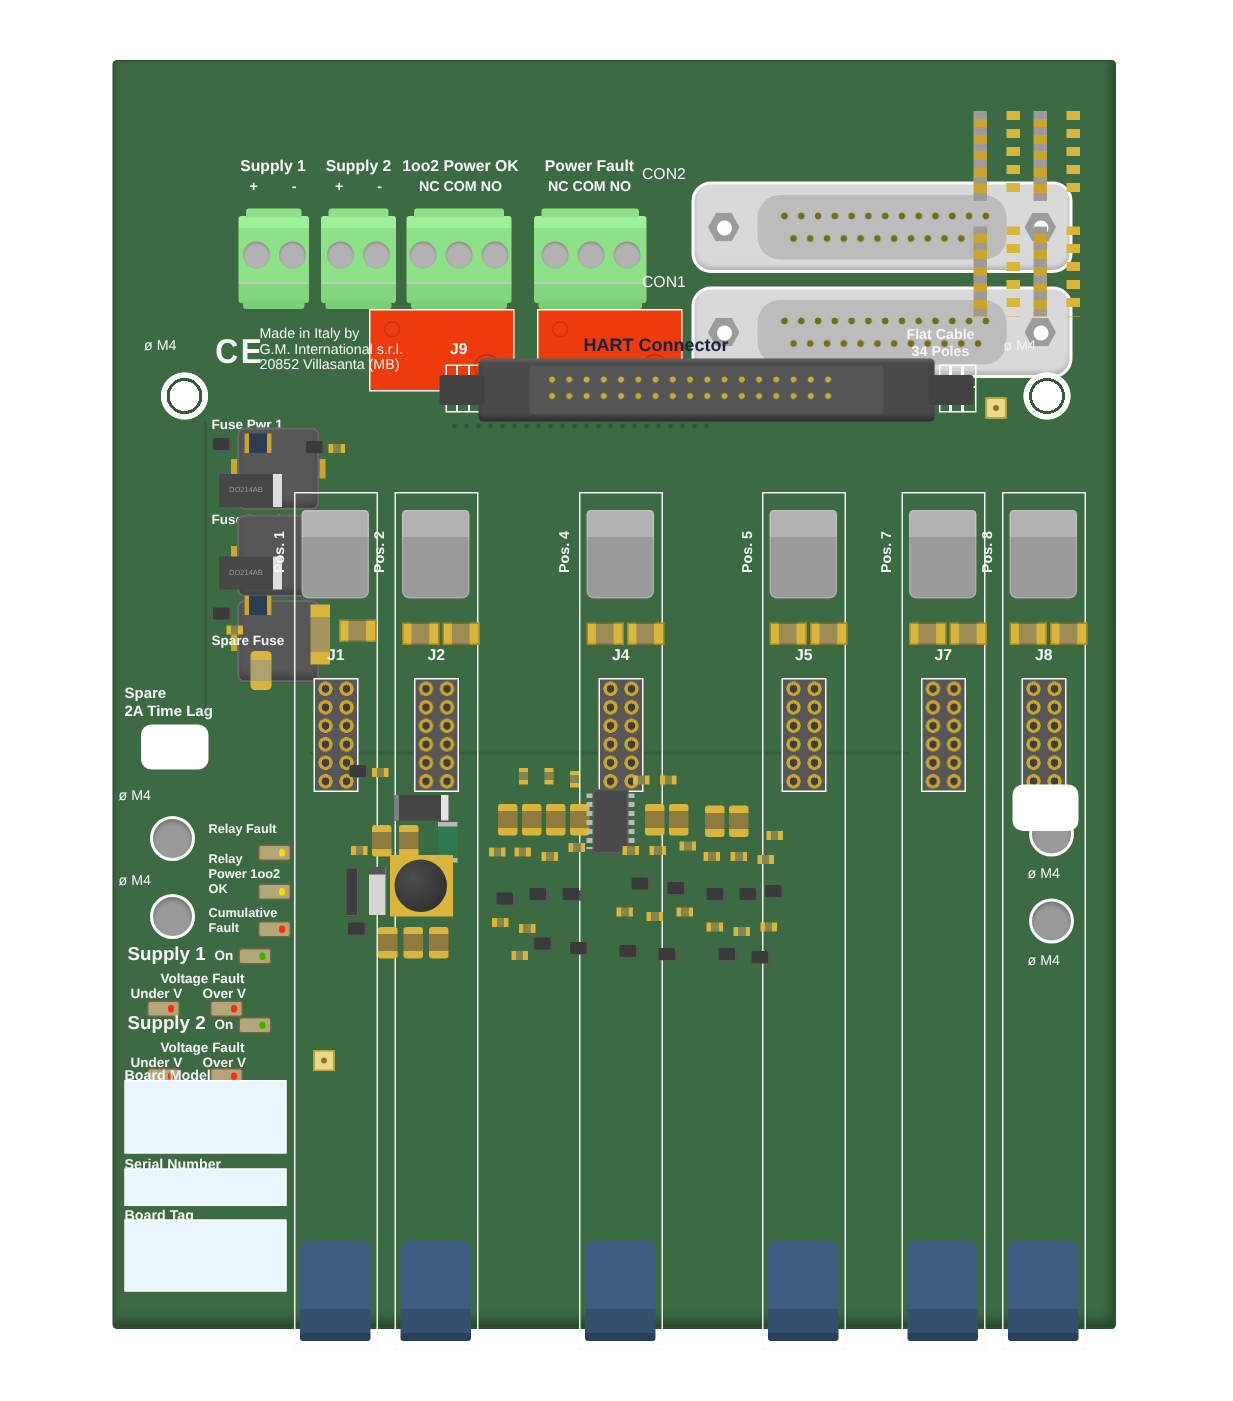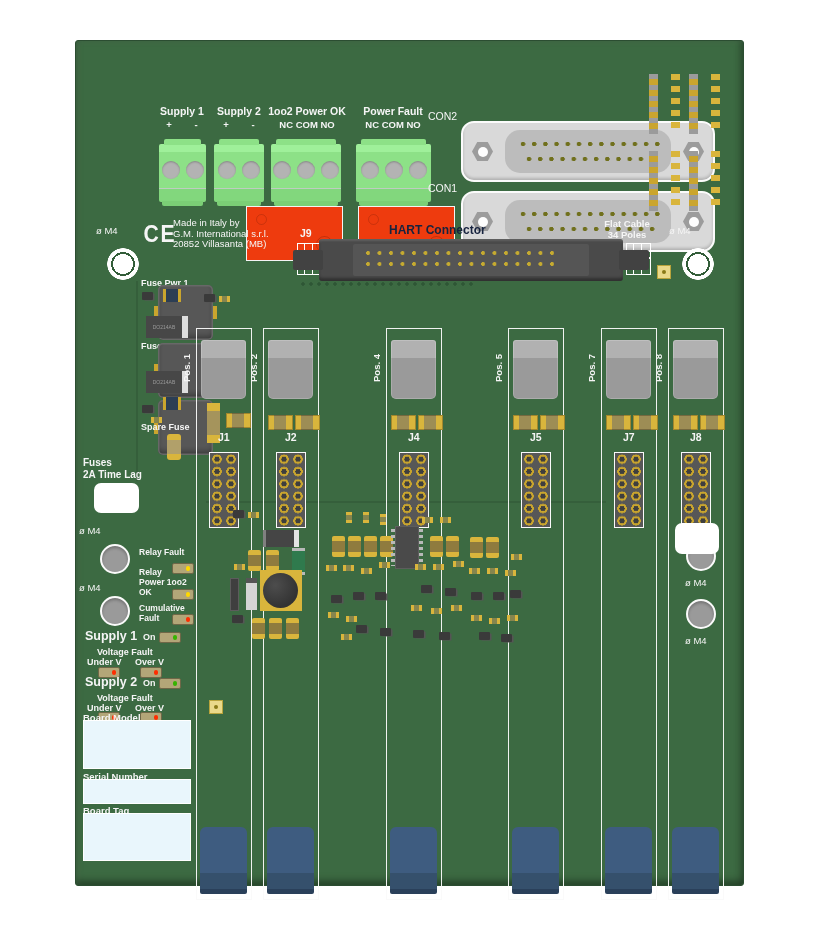--- a/index.html
+++ b/index.html
@@ -3,21 +3,21 @@
 <meta charset="utf-8">
 <style>
   html,body{margin:0;padding:0;background:#fff;}
   .page{position:relative;width:822px;height:934px;background:#fff;overflow:hidden;
         font-family:"Liberation Sans",sans-serif;-webkit-font-smoothing:antialiased;}
   .board{position:absolute;left:75px;top:40px;width:667px;height:844px;
          background:var(--board-green,#3c6a42);border:1px solid #2b4d31;border-radius:3px;
          box-shadow:inset 0 -5px 7px rgba(0,0,0,.30), inset -4px 0 6px rgba(0,0,0,.15), inset 3px 2px 5px rgba(255,255,255,.06);}
   .abs{position:absolute;}
   .wt{color:#f5f5f5;}
-  .ctr{}
+  .ctr{text-align:center;}
 
   
   .tlabel{position:absolute;top:64px;text-align:center;color:#f5f5f5;font-weight:bold;font-size:10.5px;line-height:13px;}
   .t-sub{font-size:9.5px;}
   .t-sub.wide{word-spacing:20px;}
 
   
   .tblock{position:absolute;top:103px;height:58px;border-radius:2px;
           background:linear-gradient(180deg,#9ff09a 0 8px,var(--terminal-green,#8de187) 8px 44px,#ffffffaa 44px 45.5px,#82d77d 45.5px);
           display:flex;align-items:center;justify-content:center;gap:6px;}
@@ -238,21 +238,21 @@
   <div class="fid" style="left:581px;top:224px"></div>
   <div class="fid" style="left:133px;top:659px"></div>
 
   <div class="flabel" style="left:65px;top:237px">Fuse Pwr 1</div>
   <div class="fusebox" style="top:244px"></div>
   <div class="flabel" style="left:65px;top:300px">Fuse Pwr 2</div>
   <div class="fusebox" style="top:302px"></div>
   <div class="fusebox" style="top:359px"></div>
   <div class="flabel" style="left:65px;top:381px">Spare Fuse</div>
   <div class="flabel2" style="left:7px;top:416px">
-    <div>Fuses</div>
+    <div>Spare</div>
     <div>2A Time Lag</div>
   </div>
   <div class="bigdiode" style="left:70px;top:275px">DO214AB</div>
   <div class="bigdiode" style="left:70px;top:330px">DO214AB</div>
   <div class="smd s" style="left:66px;top:251px"></div>
   <div class="navy" style="left:87px;top:248px"></div>
   <div class="navy" style="left:87px;top:356px"></div>
   <div class="smd s" style="left:66px;top:364px"></div>
   <div class="smd r" style="left:75px;top:376px"></div>
   <div class="smd s" style="left:128px;top:253px"></div>

